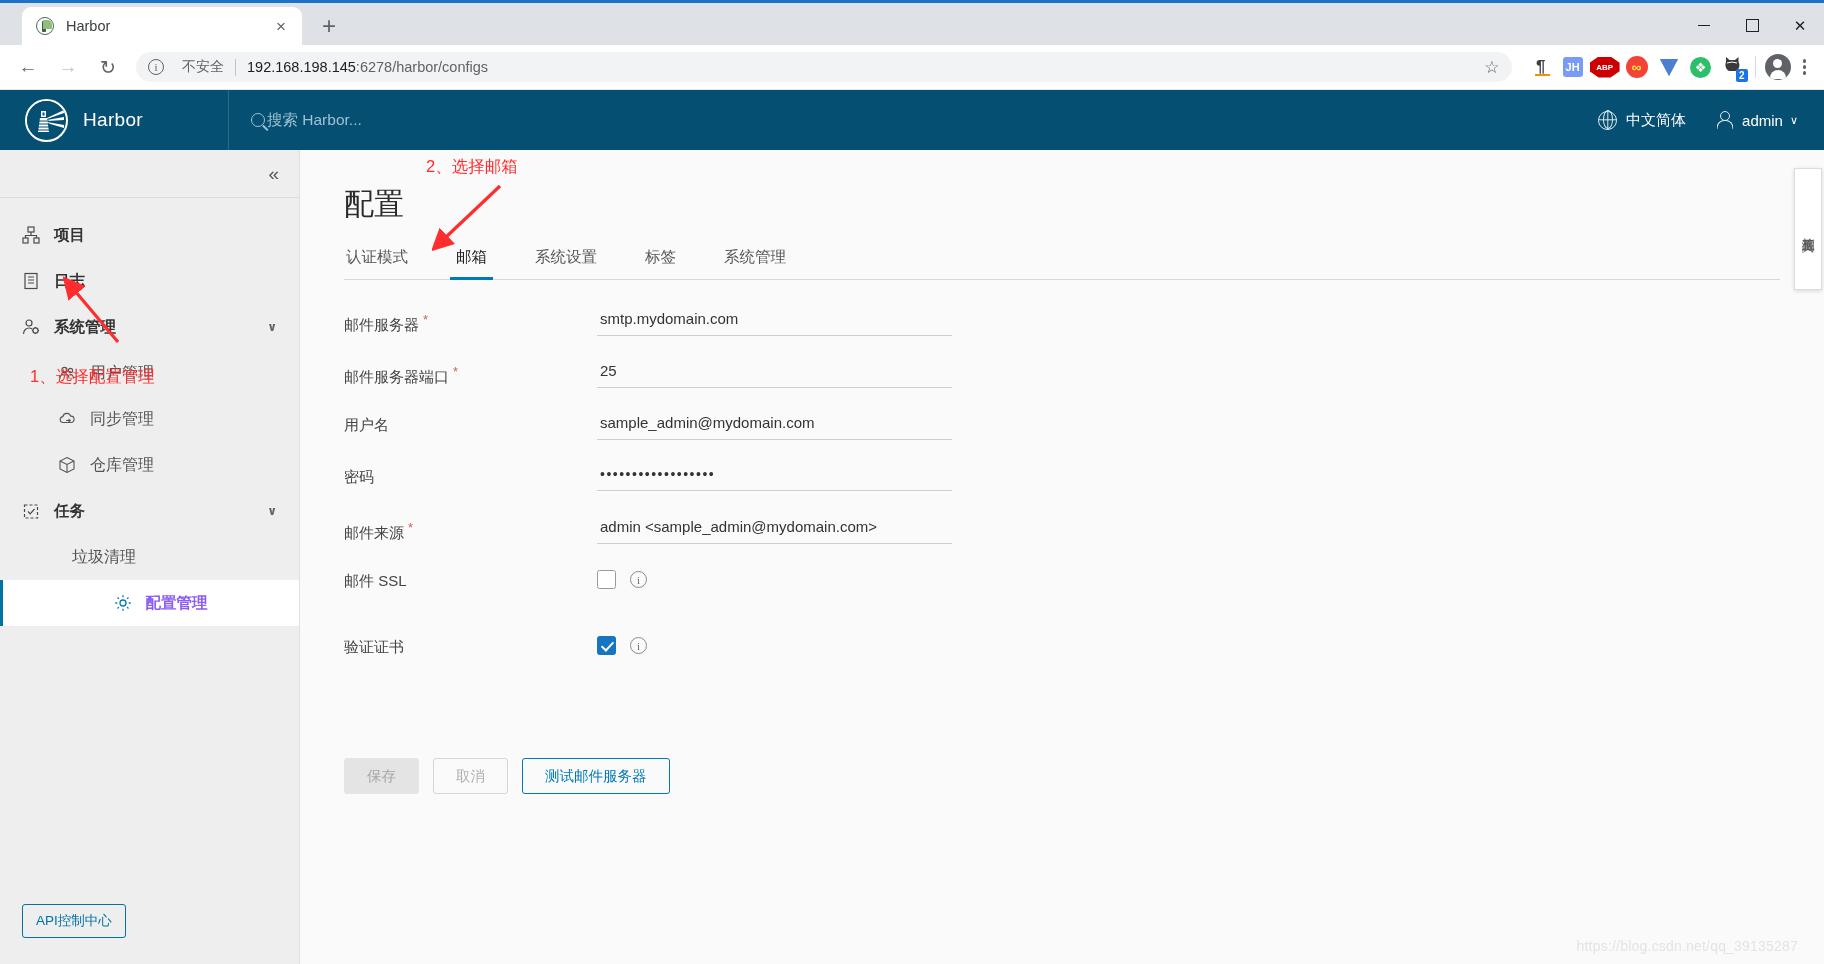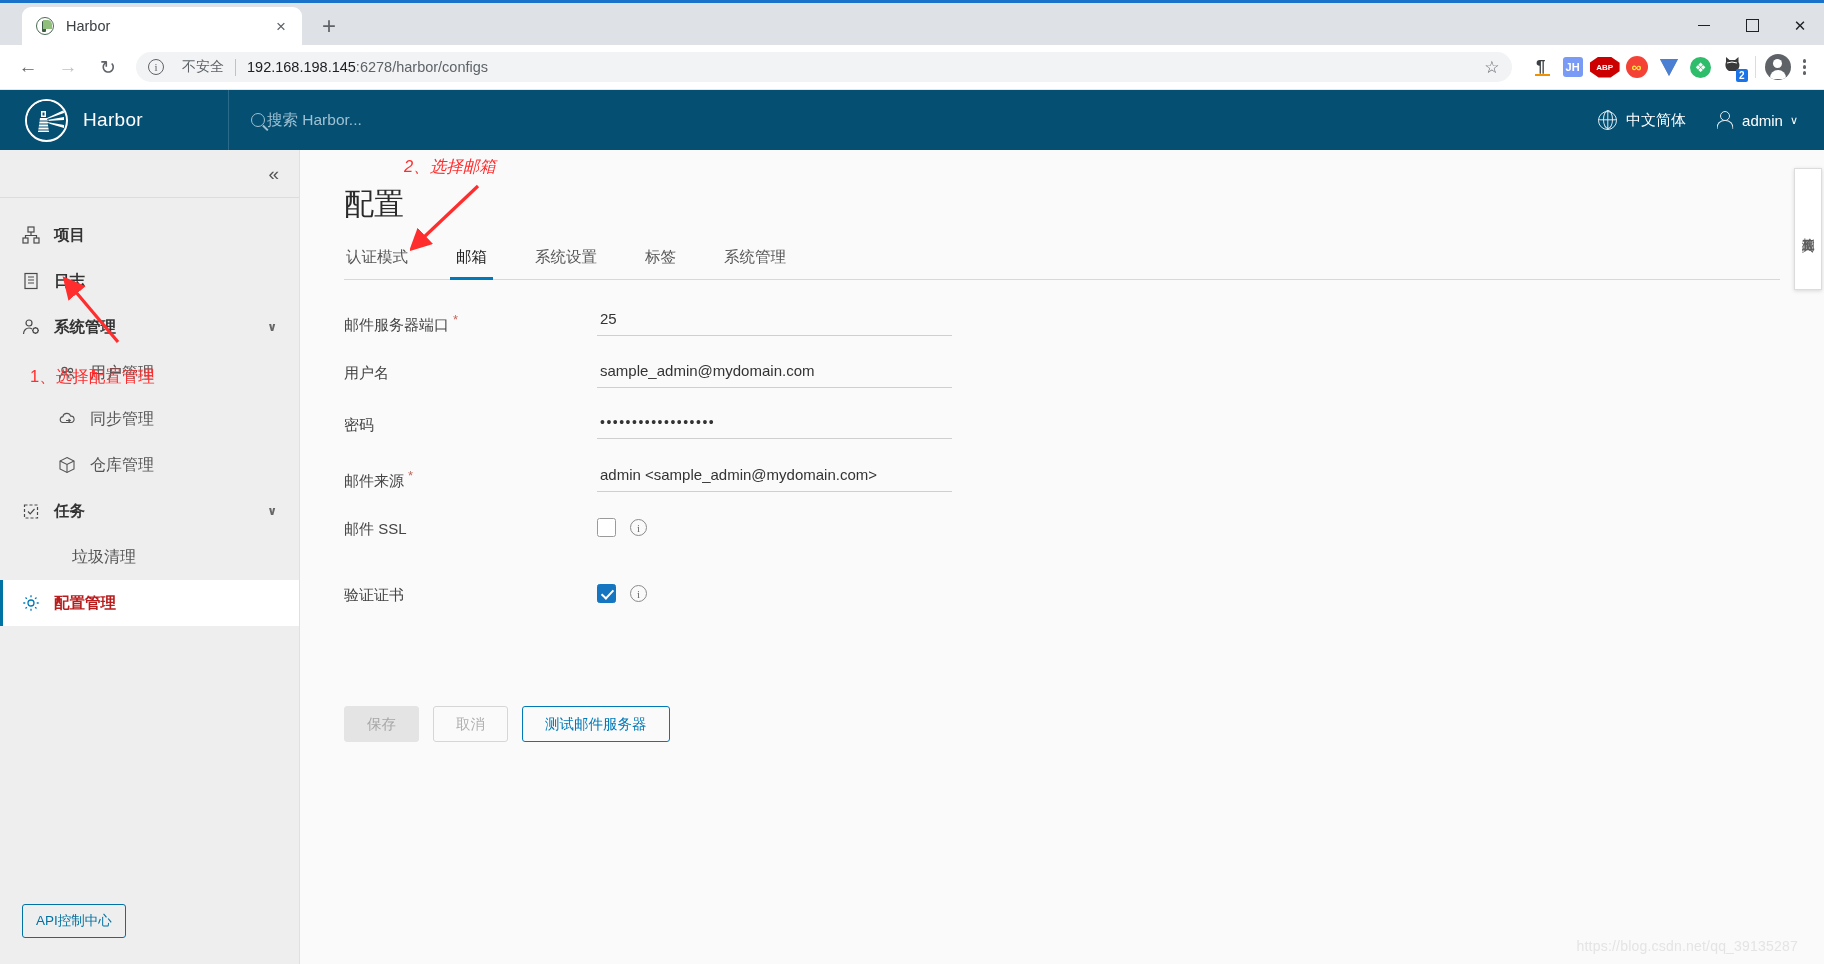--- a/index.html
+++ b/index.html
@@ -207,21 +207,21 @@
   .collapse-icon { font-size: 19px; color: #565656; line-height: 1; }
   .nav { padding-top: 14px; }
   .nav-item {
     height: 46px; display: flex; align-items: center; padding-left: 32px;
     font-size: 15.5px; color: #444; position: relative;
   }
   .nav-item.bold { font-weight: bold; color: #333; padding-left: 20px; }
   .nav-item.sub { padding-left: 56px; font-size: 16px; color: #555; font-weight: normal; }
   .nav-item.sub.plain { padding-left: 72px; }
   .nav-item.active {
-    background: #fff; color: #b91c1c; font-weight: bold;
+    background: #fff; color: #8b5cf6; font-weight: bold; justify-content: center;
   }
   .nav-item.active::before {
     content: ""; position: absolute; left: 0; top: 0; bottom: 0; width: 3px; background: #0072a3;
   }
   .nav-ico { width: 22px; margin-right: 12px; display: flex; align-items: center; justify-content: center; flex: none; }
   .nav-ico svg { display: block; }
   .nav-chev { margin-left: auto; margin-right: 22px; font-size: 12px; color: #666; }
 
   .annot-1 {
     position: absolute; left: 30px; top: 132px; width: 250px; pointer-events: none;
@@ -247,21 +247,21 @@
   }
   .tab-item {
     font-size: 15.5px; color: #565656; padding: 10px 2px 11px; margin-right: 44px;
     position: relative;
   }
   .tab-item.active { color: #222; }
   .tab-item.active::after {
     content: ""; position: absolute; left: -4px; right: -4px; bottom: -1px; height: 3px;
     background: #0079b8;
   }
-  .annot-2 { position: absolute; left: 104px; top: 6px; font-style: italic; }
+  .annot-2 { position: absolute; left: 126px; top: 6px; }
 
   .form { padding-top: 28px; }
   .frow { display: flex; align-items: flex-start; height: 52px; }
   .flabel {
     width: 253px; font-size: 15px; color: #444; padding-top: 4px; flex: none;
   }
   .req { color: #c4675c; margin-left: 4px; font-size: 13px; vertical-align: super; }
   .fctl { width: 355px; }
   .finput {
     width: 100%; border: none; border-bottom: 1px solid #cfcfcf; background: transparent;
@@ -566,20 +566,26 @@
         <div class="tabs">
           <div class="tab-item">认证模式</div>
           <div class="tab-item active">邮箱</div>
           <div class="tab-item">系统设置</div>
           <div class="tab-item">标签</div>
           <div class="tab-item">系统管理</div>
         </div>
 
         <div class="form">
 
+          <div class="frow">
+            <div class="flabel"><span>邮件服务器</span><span class="req">*</span></div>
+            <div class="fctl">
+              <input class="finput" value="smtp.mydomain.com" style="">
+            </div>
+          </div>
 
           <div class="frow">
             <div class="flabel"><span>邮件服务器端口</span><span class="req">*</span></div>
             <div class="fctl">
               <input class="finput" value="25" style="">
             </div>
           </div>
 
           <div class="frow">
             <div class="flabel"><span>用户名</span></div>

